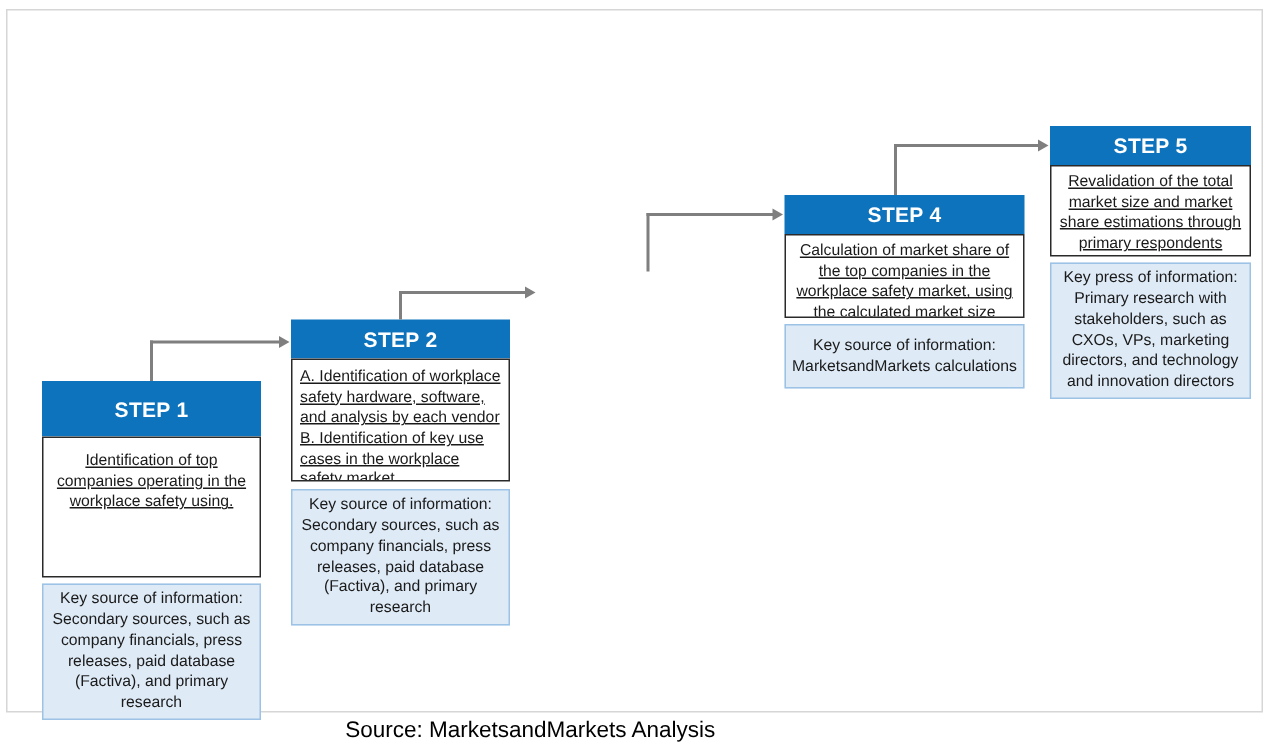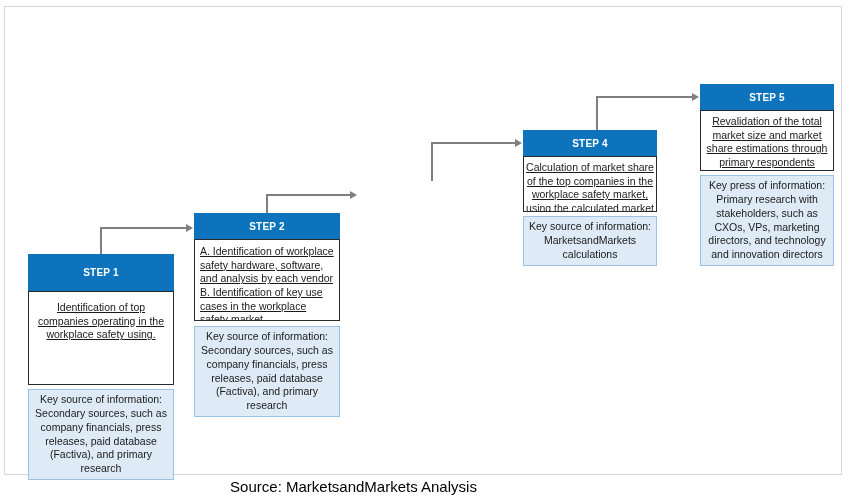--- a/index.html
+++ b/index.html
@@ -22,29 +22,29 @@
     width: 838px;
     height: 469px;
     border: 1px solid var(--frame-border, #d6d6d6);
     box-sizing: border-box;
     background: #ffffff;
   }
   .step { position: absolute; }
   .s1 { left: 28px;  top: 254px; width: 146px; }
   .s2 { left: 194px; top: 213px; width: 146px; }
   .s3 { left: 358px; top: 181px; width: 147px; }
-  .s4 { left: 523px; top: 130px; width: 134px; border-radius: 18px; }
+  .s4 { left: 523px; top: 130px; width: 160px; border-radius: 18px; }
   .s5 { left: 700px; top: 84px;  width: 134px; }
 
   .step-header {
     height: 26px;
     background: var(--step-header-bg, #0d73bc);
     color: var(--step-header-text, #ffffff);
     font-weight: bold;
-    font-size: 10px;
+    font-size: 14px;
     letter-spacing: 0.2px;
     display: flex;
     align-items: center;
     justify-content: center;
   }
   .s1 .step-header { height: 37px; }
 
   .step-body {
     background: #ffffff;
     border: 1px solid var(--body-border, #2a2a2a);

